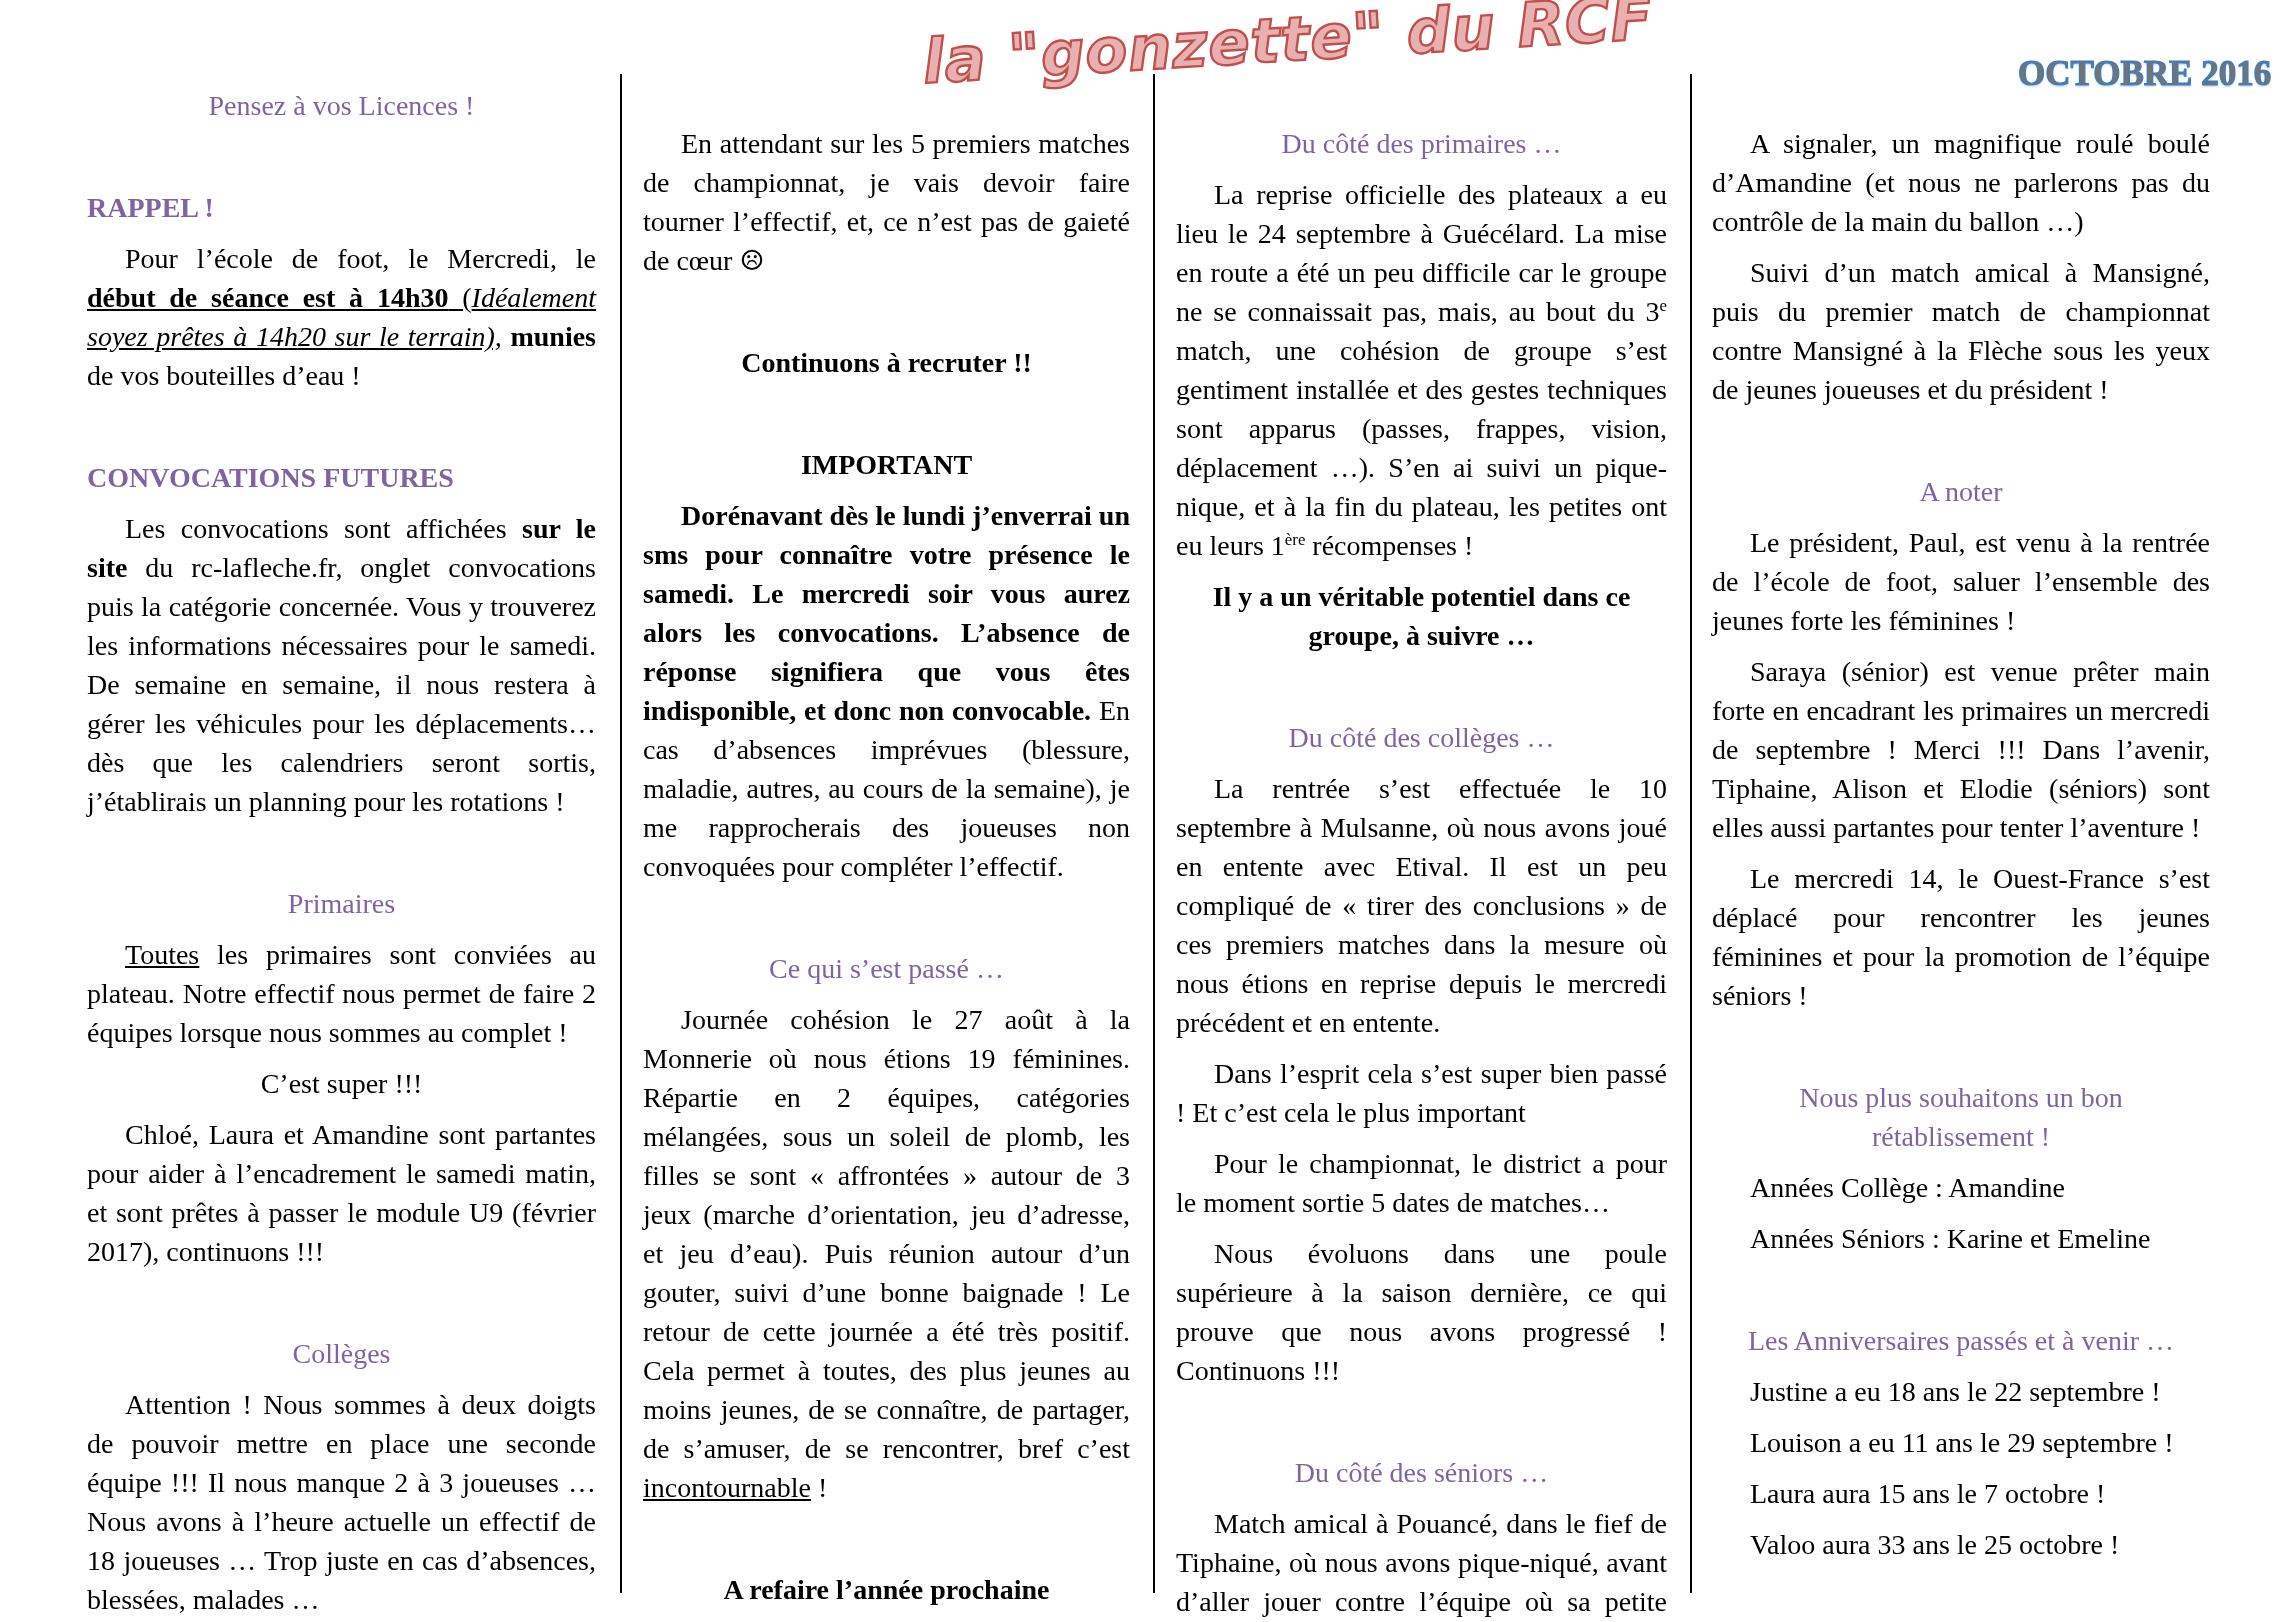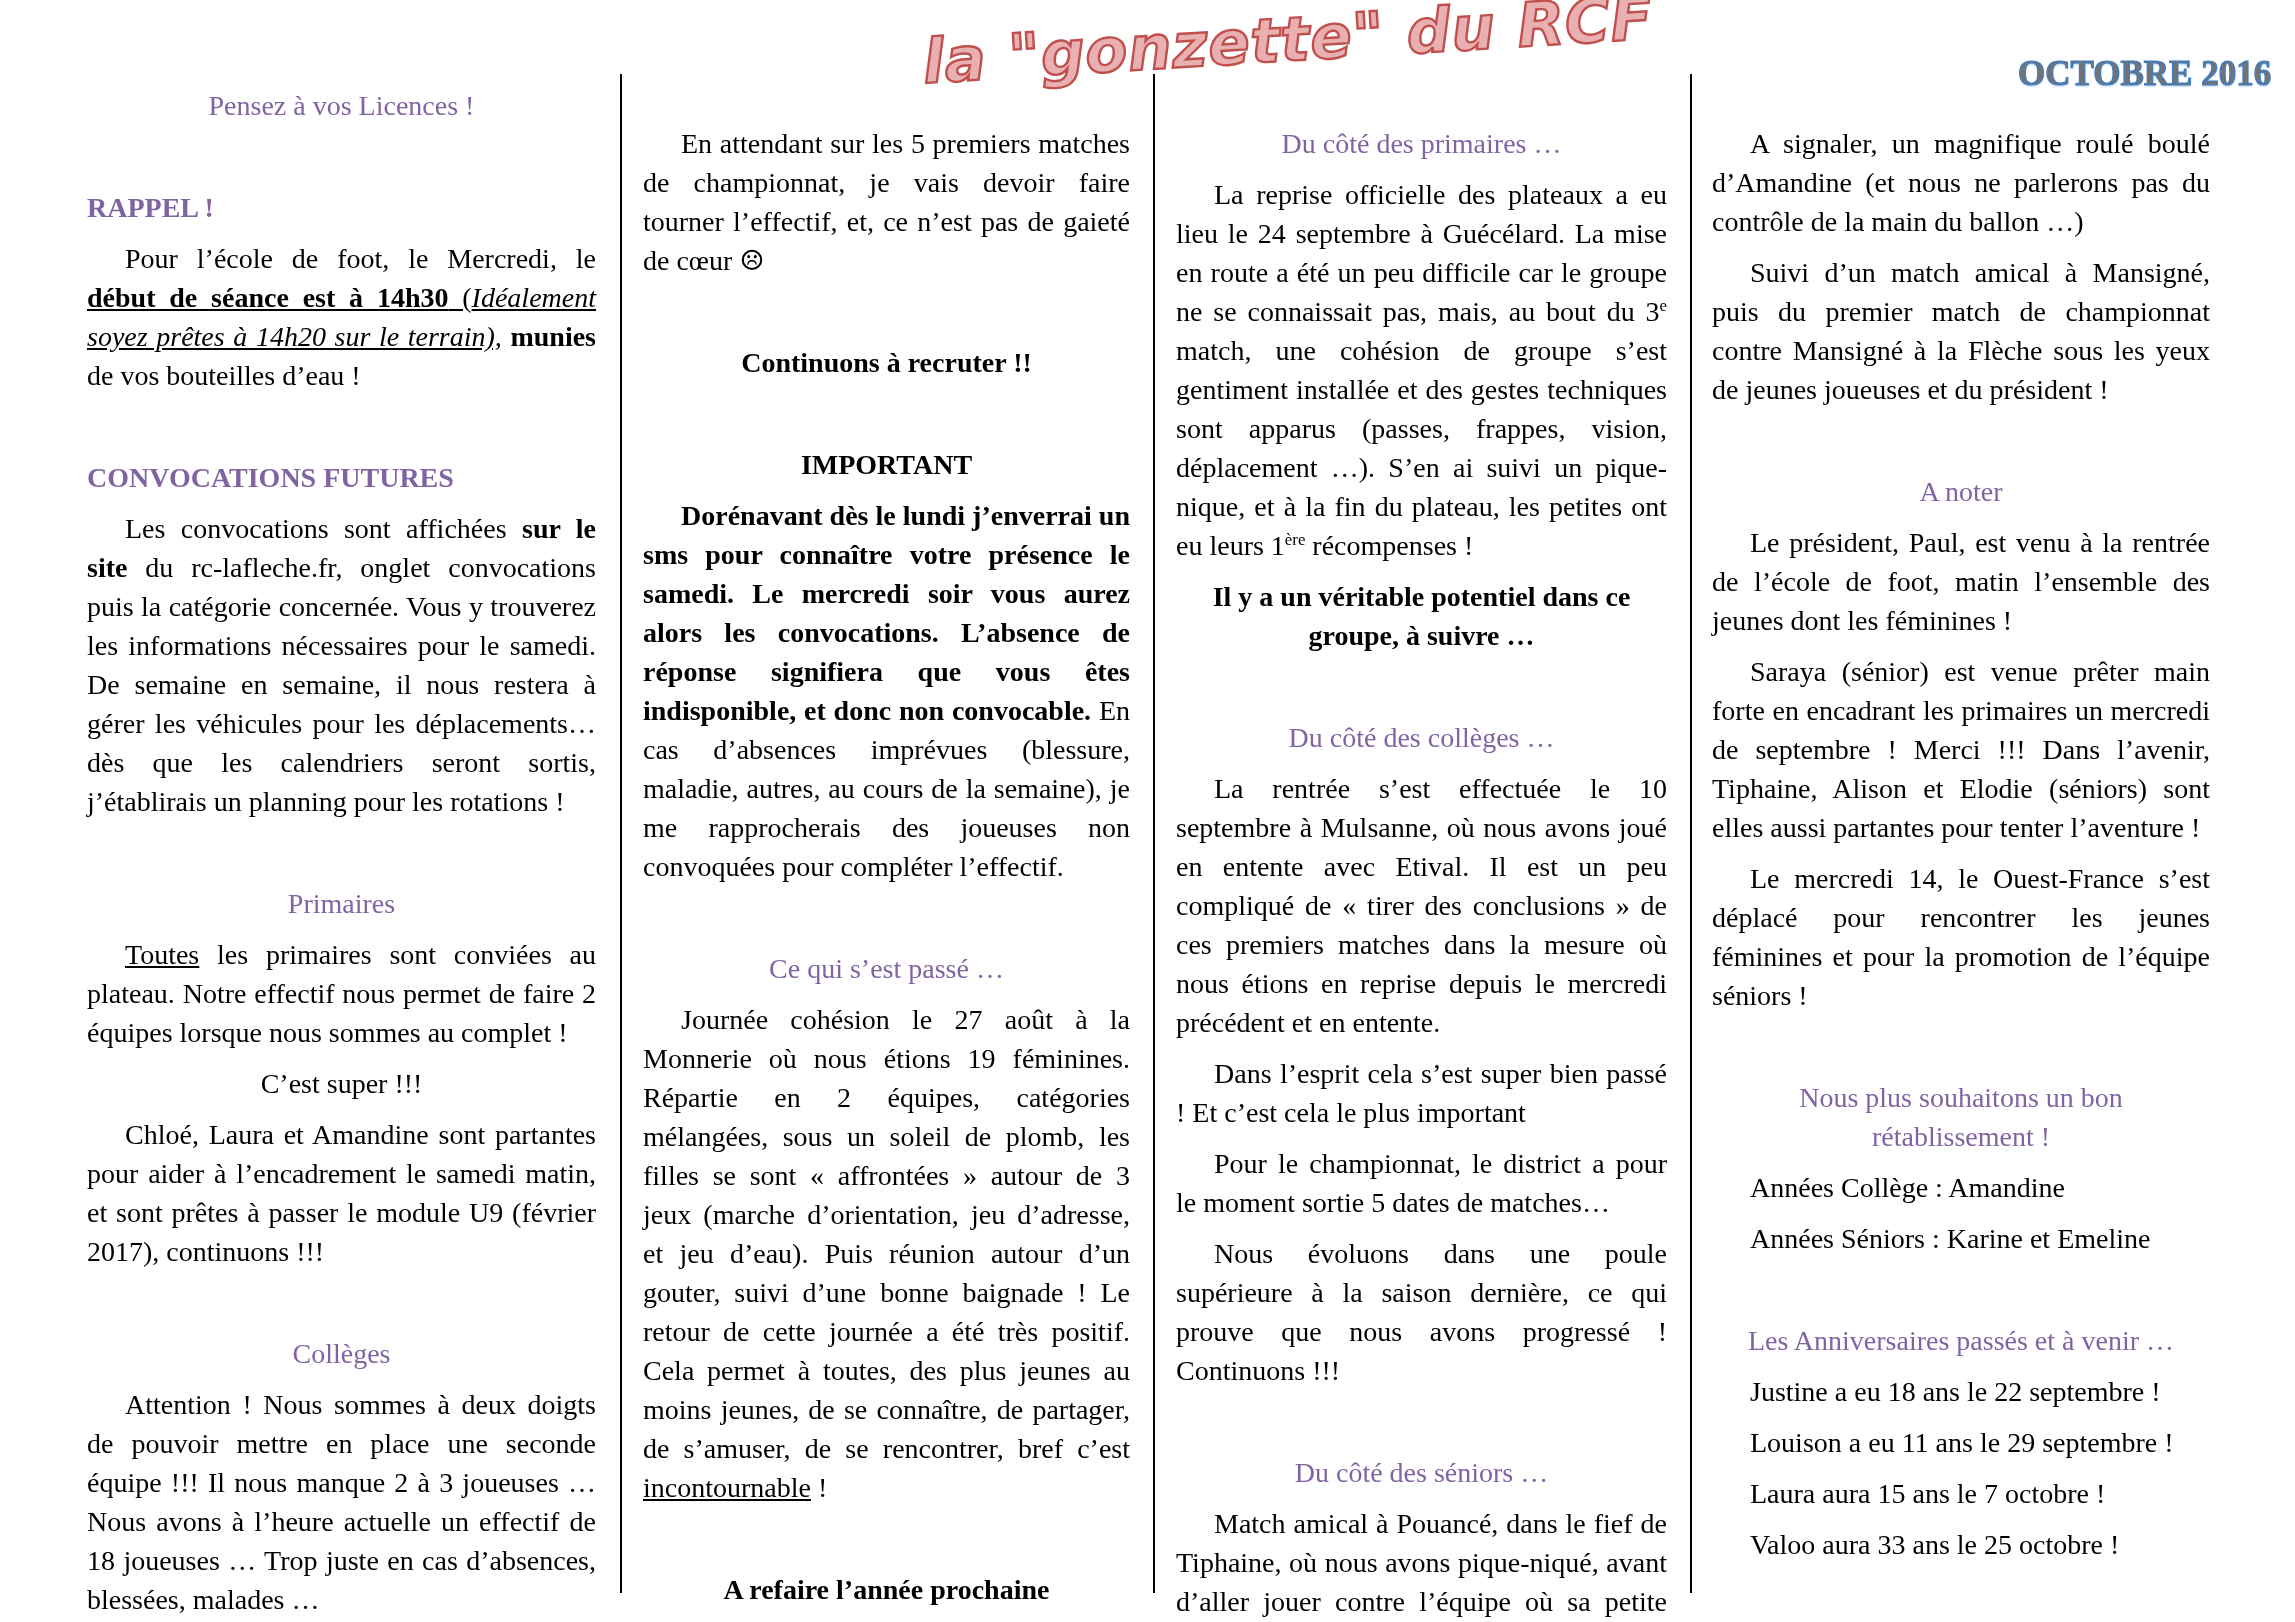--- a/index.html
+++ b/index.html
@@ -87,21 +87,21 @@
   <div class="gap"></div>
   <p class="h">Du côté des séniors …</p>
   <p class="ind">Match amical à Pouancé, dans le fief de Tiphaine, où nous avons pique-niqué, avant d’aller jouer contre l’équipe où sa petite sœur évolue (d’ailleurs future recrue ???!!!).</p>
 </div>
 
 <div class="col" style="left:1700px; width:522px; top:112px;">
   <p class="ind">A signaler, un magnifique roulé boulé d’Amandine (et nous ne parlerons pas du contrôle de la main du ballon …)</p>
   <p class="ind">Suivi d’un match amical à Mansigné, puis du premier match de championnat contre Mansigné à la Flèche sous les yeux de jeunes joueuses et du président !</p>
   <div class="gap"></div>
   <p class="h">A noter</p>
-  <p class="ind">Le président, Paul, est venu à la rentrée de l’école de foot, matin l’ensemble des jeunes dont les féminines !</p>
+  <p class="ind">Le président, Paul, est venu à la rentrée de l’école de foot, saluer l’ensemble des jeunes forte les féminines !</p>
   <p class="ind">Saraya (sénior) est venue prêter main forte en encadrant les primaires un mercredi de septembre ! Merci !!! Dans l’avenir, Tiphaine, Alison et Elodie (séniors) sont elles aussi partantes pour tenter l’aventure !</p>
   <p class="ind">Le mercredi 14, le Ouest-France s’est déplacé pour rencontrer les jeunes féminines et pour la promotion de l’équipe séniors !</p>
   <div class="gap"></div>
   <p class="h" style="padding:0 48px;">Nous plus souhaitons un bon rétablissement !</p>
   <p class="left-pad">Années Collège : Amandine</p>
   <p class="left-pad">Années Séniors : Karine et Emeline</p>
   <div class="gap"></div>
   <p class="h">Les Anniversaires passés et à venir …</p>
   <p class="left-pad">Justine a eu 18 ans le 22 septembre !</p>
   <p class="left-pad">Louison a eu 11 ans le 29 septembre !</p>

